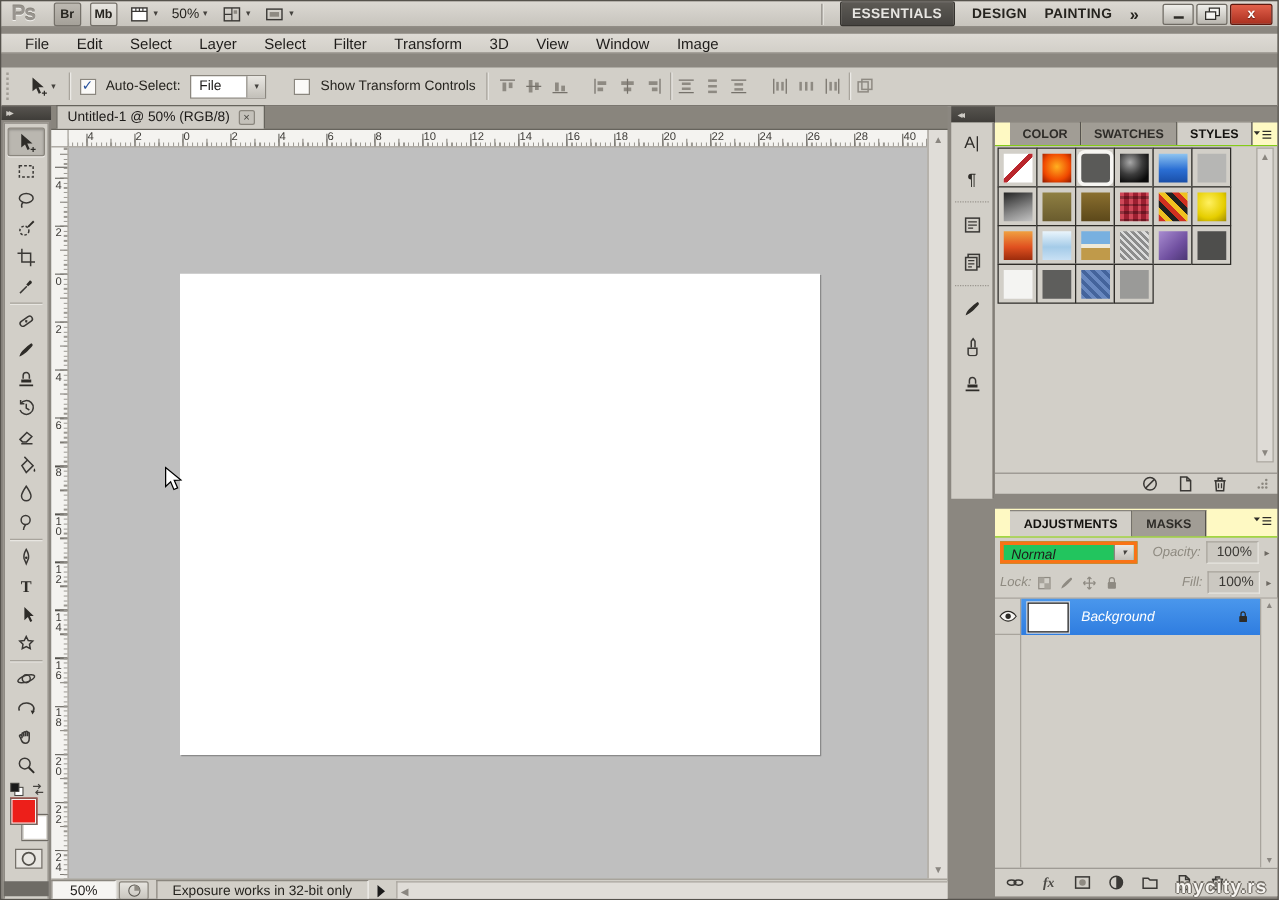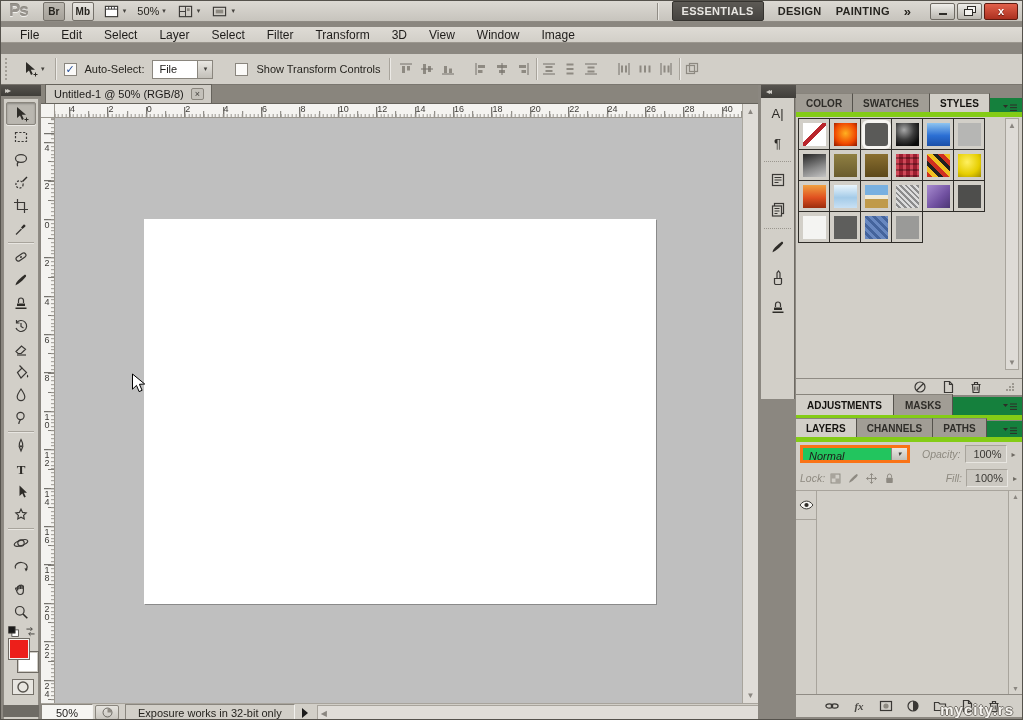--- a/index.html
+++ b/index.html
@@ -126,38 +126,38 @@
   #rdock-header{position:absolute;left:760px;top:84px;width:261px;height:13px;
     background:linear-gradient(#57544f,#3f3d39);display:flex;align-items:center;
     justify-content:space-between;padding:0 5px;color:#cfccc6;font-size:8px;letter-spacing:-2px;}
   #iconstrip{position:absolute;left:760px;top:97px;width:34px;height:301px;background:#d2cfc8;
     border-right:1px solid #6e6a63;}
   .strip-item{height:30px;display:flex;align-items:center;justify-content:center;font-size:13px;color:#2e2c28;}
   .strip-sep{height:1px;border-top:1px dotted #9a968e;margin:3px 3px;}
 
   #panels{position:absolute;left:795px;top:84px;width:226px;bottom:2px;
     display:flex;flex-direction:column;background:#8b8780;}
-  .ptabrow{display:flex;align-items:flex-end;background:#15803d;border-bottom:5px solid #84cc16;position:relative;}
+  .ptabrow{display:flex;align-items:flex-end;background:#fef9c3;border-bottom:1px solid #84cc16;position:relative;padding-left:12px;}
   .ptab{font-size:10px;font-weight:bold;padding:4px 10px 3px;background:#a19d95;color:#2e2c28;
     border-right:1px solid #55524c;border-top:1px solid #88847c;}
   .ptab.active{background:#d2cfc8;color:#14120f;}
   .pmenu{position:absolute;right:4px;top:4px;}
   #row-styletabs{height:19px;margin-top:13px;}
   #styles-body{height:261px;background:#d2cfc8;position:relative;}
   #style-grid{position:absolute;left:2px;top:1px;width:194px;}
   .swcell{position:absolute;width:32px;height:32px;border:1px solid #2e2c28;background:#d2cfc8;
     display:flex;align-items:center;justify-content:center;}
   .sw{width:23px;height:23px;}
   .sw.selgl{border-radius:3px;box-shadow:0 0 0 3px #f6f5f2;}
   #styles-scroll{position:absolute;right:3px;top:1px;width:14px;height:252px;background:#dedbd6;
     border:1px solid #a8a49c;}
   #styles-footer{height:17px;background:#d2cfc8;border-top:1px solid #8f8b84;
     display:flex;align-items:center;justify-content:flex-end;gap:12px;padding-right:6px;}
   .pficon{display:flex;align-items:center;justify-content:center;}
-  #row-adjtabs{height:23px;margin-top:2px;text-align:center;}
+  #row-adjtabs{height:23px;margin-top:12px;text-align:center;}
   #row-adjtabs .ptab{padding:5px 11px 4px;}
   #row-layertabs{height:21px;margin-top:1px;}
   #layers-body{flex:1;background:#d2cfc8;display:flex;flex-direction:column;}
   .lrow{display:flex;align-items:center;gap:4px;padding:3px 4px;height:24px;}
   .sel-box{display:flex;height:18px;border:3px solid #f97316;background:#22c55e;font-style:italic;}
   .sel-box .val{font-size:11px;padding:2px 6px 0 6px;width:88px;}
   .sel-box .arr{width:16px;background:linear-gradient(#e9e7e2,#c3c0b9);border-left:1px solid #8a867e;
     display:flex;align-items:center;justify-content:center;}
   .dim{font-size:10.5px;color:#8e8a80;font-style:italic;}
   .numfield{width:42px;height:18px;border:1px solid;border-color:#a8a49c #e8e6e1 #e8e6e1 #a8a49c;
@@ -168,21 +168,21 @@
   #eye-col{position:absolute;left:0;top:0;bottom:0;width:21px;border-right:1px solid #a8a49c;}
   #eye-cell{height:29px;border-bottom:1px solid #a8a49c;display:flex;align-items:center;justify-content:center;}
   #layer-row{position:absolute;left:21px;top:0;right:14px;height:29px;
     background:linear-gradient(#4a97ec,#2f7de0);display:flex;align-items:center;}
   #layer-thumb{width:33px;height:24px;background:#fff;border:1px solid #1a1a1a;margin-left:5px;
     box-shadow:0 0 0 1px #cfd6e0;}
   #layer-name{font-size:11px;font-style:italic;color:#ffffff;margin-left:10px;flex:1;}
   #layer-lock{margin-right:8px;}
   #layers-scroll{position:absolute;right:0;top:0;bottom:0;width:14px;background:#d6d3cc;border-left:1px solid #a8a49c;}
   #layers-footer{height:23px;border-top:1px solid #8f8b84;background:#d2cfc8;
-    display:flex;align-items:center;gap:11px;padding-left:28px;}
+    display:flex;align-items:center;gap:11px;padding-left:8px;}
 
   #watermark{position:absolute;right:8px;bottom:1px;z-index:60;font-size:15px;font-weight:bold;
     color:#f6f4f0;letter-spacing:1px;
     text-shadow:-1px 0 0 #75716a,1px 0 0 #75716a,0 -1px 0 #75716a,0 1px 0 #75716a;}
 </style>
 </head>
 <body>
 
 <div id="app">
 
@@ -781,31 +781,20 @@
               <circle cx="3" cy="9" r="1"></circle>
               <circle cx="6" cy="9" r="1"></circle>
               <circle cx="9" cy="9" r="1"></circle>
             </g>
           </svg>
       </span>
     </div>
     <div class="ptabrow" id="row-adjtabs">
         <span class="ptab active">ADJUSTMENTS</span>
         <span class="ptab">MASKS</span>
-      <span class="pmenu">
-        <svg width="16" height="12" viewBox="0 0 16 12">
-            <path d="M1 3l2.5 3L6 3z" fill="#2e2c28"></path>
-            <path d="M8 3h7M8 5.7h7M8 8.4h7" stroke="#2e2c28"></path>
-          </svg>
-      </span>
-    </div>
-    <div class="ptabrow" id="row-layertabs">
-        <span class="ptab active">LAYERS</span>
-        <span class="ptab">CHANNELS</span>
-        <span class="ptab">PATHS</span>
       <span class="pmenu">
         <svg width="16" height="12" viewBox="0 0 16 12">
             <path d="M1 3l2.5 3L6 3z" fill="#2e2c28"></path>
             <path d="M8 3h7M8 5.7h7M8 8.4h7" stroke="#2e2c28"></path>
           </svg>
       </span>
     </div>
     <div id="layers-body">
       <div class="lrow">
         <span class="sel-box">
@@ -850,20 +839,30 @@
       </div>
       <div id="layer-list">
         <div id="eye-col">
           <div id="eye-cell">
             <svg width="15" height="12" viewBox="0 0 16 13">
                 <path d="M1 6.5C3 3.7 5.3 2.3 8 2.3s5 1.4 7 4.2c-2 2.8-4.3 4.2-7 4.2S3 9.3 1 6.5z" fill="#f6f5f2" stroke="#2e2c28"></path>
                 <circle cx="8" cy="6.5" r="2.3" fill="#2e2c28"></circle>
               </svg>
           </div>
         </div>
+        <div id="layer-row">
+          <span id="layer-thumb"></span>
+          <span id="layer-name">Background</span>
+          <span id="layer-lock">
+            <svg width="11" height="13" viewBox="0 0 16 16">
+                <rect x="3.5" y="7" width="9" height="7" rx="1" fill="#2e2c28"></rect>
+                <path d="M5.5 7V4.8a2.5 2.5 0 0 1 5 0V7" fill="none" stroke="#2e2c28" stroke-width="1.5"></path>
+              </svg>
+          </span>
+        </div>
         <div id="layers-scroll">
           <span class="scr-arr" style="top:2px;font-size:7px">▲</span>
           <span class="scr-arr" style="bottom:2px;font-size:7px">▼</span>
         </div>
       </div>
       <div id="layers-footer">
           <span class="pficon">
             <svg width="16" height="16" viewBox="0 0 16 16">
               <ellipse cx="5.3" cy="8" rx="3.4" ry="2.1" stroke="#3a3835" fill="none" stroke-width="1.2"></ellipse>
               <ellipse cx="10.7" cy="8" rx="3.4" ry="2.1" stroke="#3a3835" fill="none" stroke-width="1.2"></ellipse>

